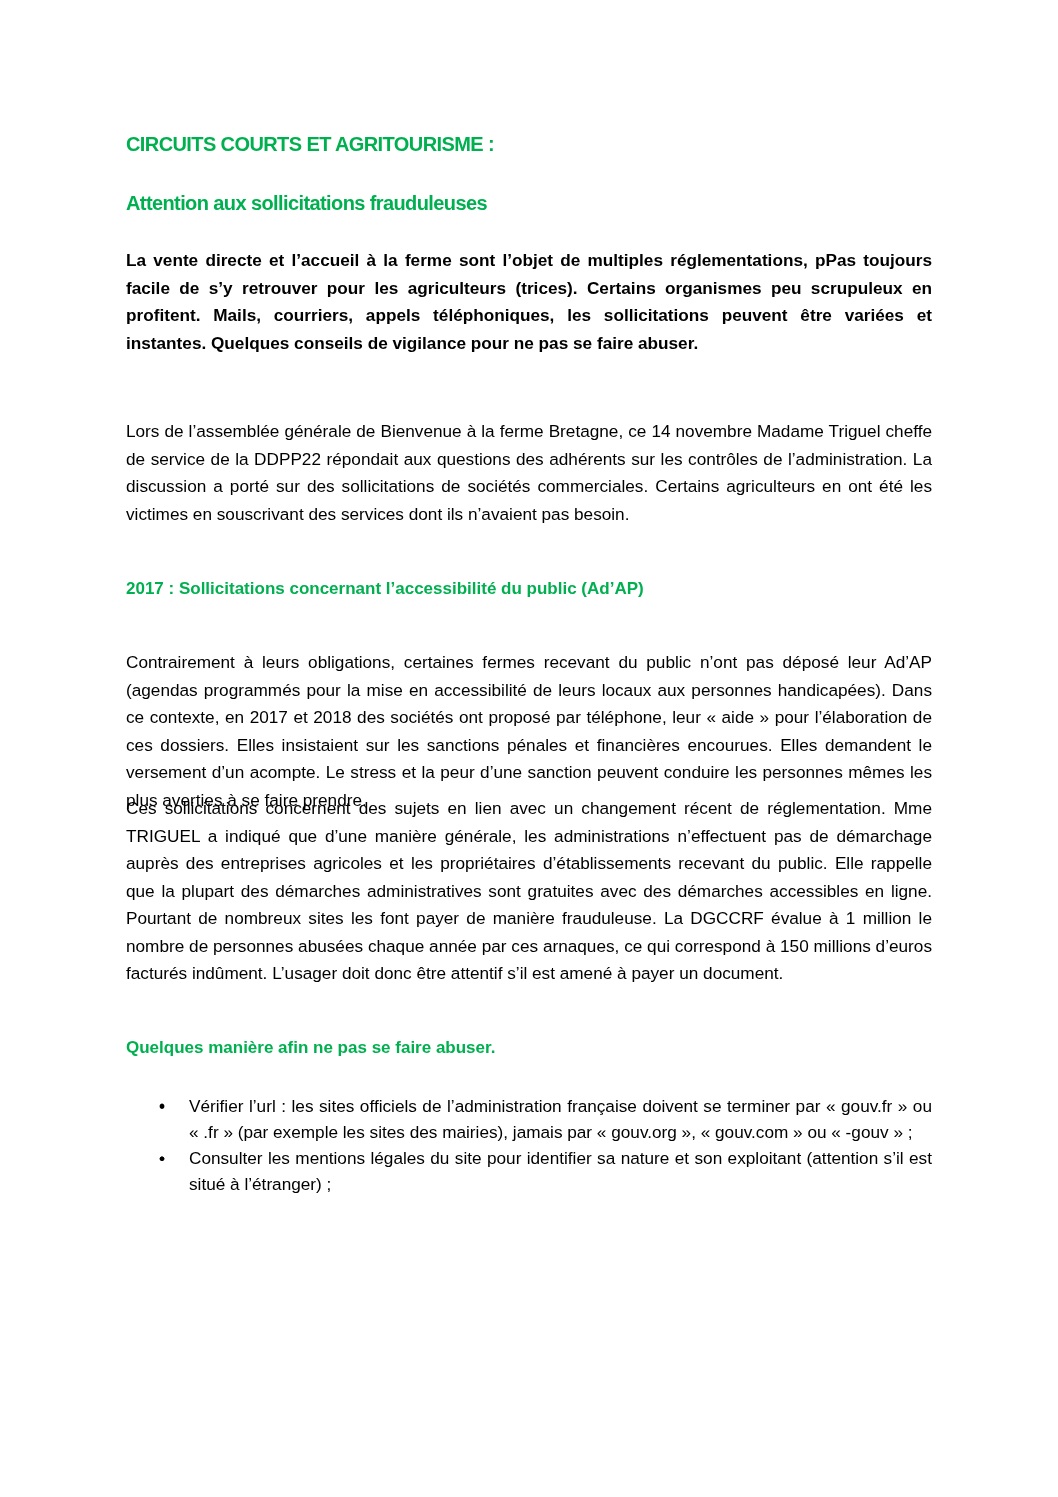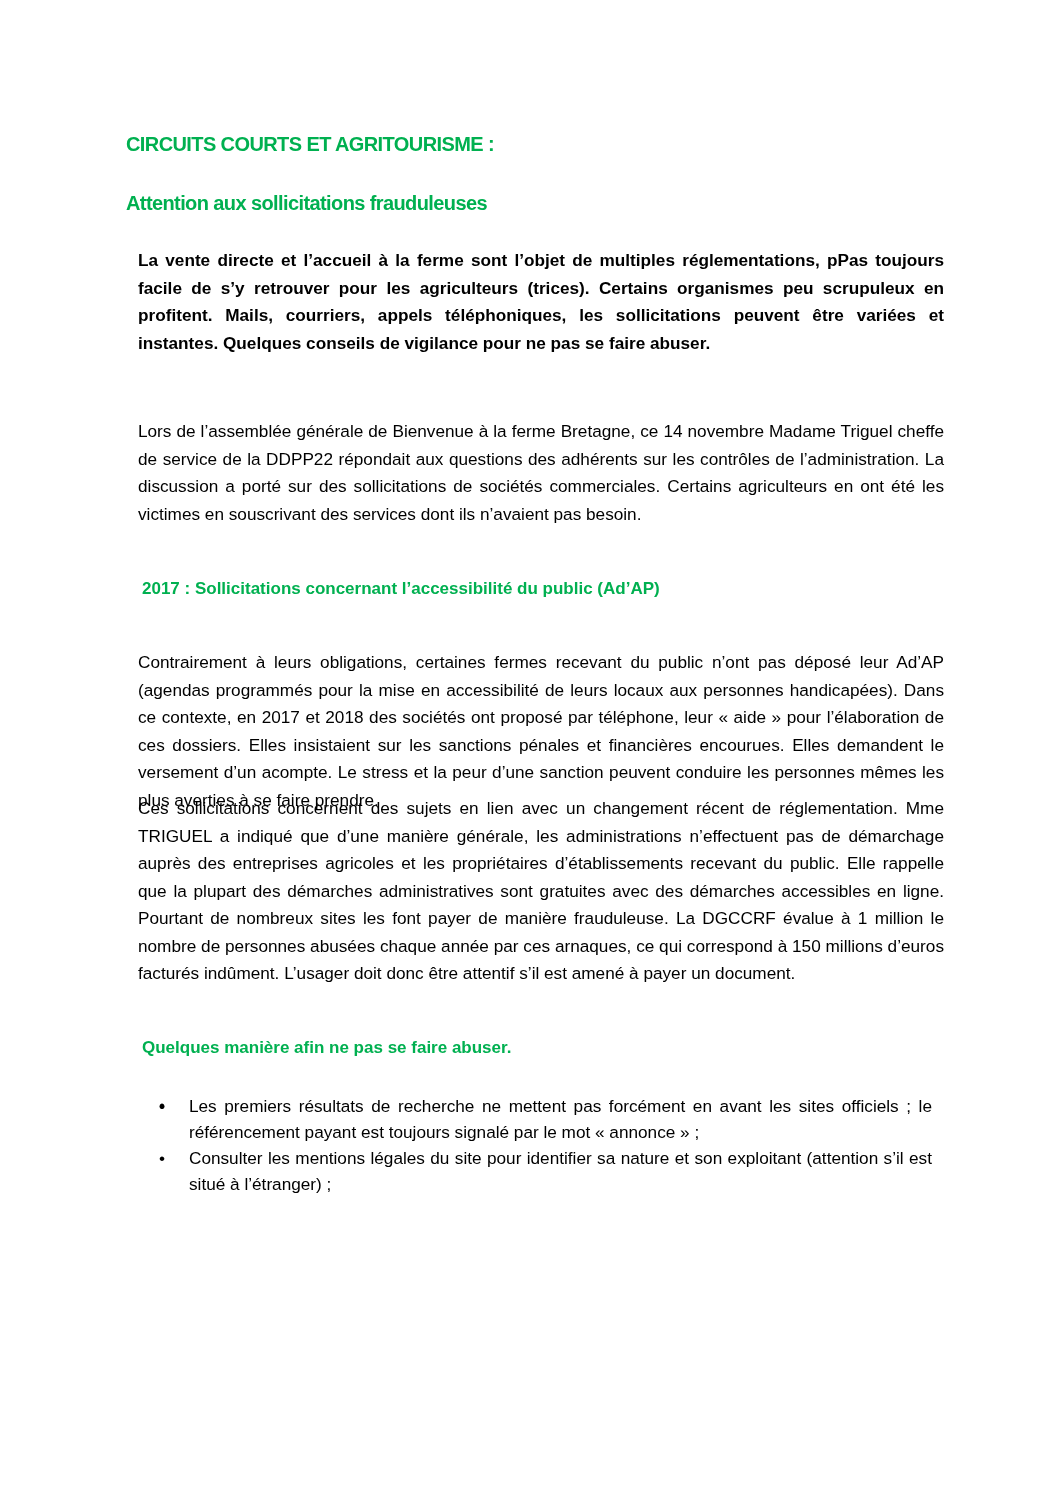--- a/index.html
+++ b/index.html
@@ -4,25 +4,25 @@
 <style>
   html, body { margin: 0; padding: 0; background: #ffffff; }
   body { width: 1058px; height: 1497px; position: relative; overflow: hidden;
          font-family: "Liberation Sans", sans-serif; color: #000; }
   .page { position: absolute; left: 126px; top: 0; width: 806px; }
   .title { position: absolute; left: 0; color: #00B050; font-weight: bold;
            font-size: 20px; letter-spacing: -0.6px; white-space: nowrap; }
   .t1 { top: 133px; }
   .t2 { top: 192px; }
   .para { position: absolute; left: 0; width: 806px; font-size: 17.2px;
-          line-height: 27.5px; text-align: justify; margin-left: 12px; }
+          line-height: 27.5px; text-align: justify; }
   .bold { font-weight: bold; }
   .lead { top: 247px; }
   .p1 { top: 418px; }
-  .h2 { position: absolute; left: 16px; color: #00B050; font-weight: bold;
+  .h2 { position: absolute; left: 0; color: #00B050; font-weight: bold;
         font-size: 17px; white-space: nowrap; }
   .h-a { top: 579px; }
   .p2 { top: 649px; }
   .p3 { top: 795px; }
   .h-b { top: 1038px; }
   ul.bullets { position: absolute; top: 1093px; left: 0; width: 806px;
                margin: 0; padding: 0; list-style: none; }
   ul.bullets li { position: relative; padding-left: 63px; font-size: 17.2px;
                   line-height: 25.5px; text-align: justify; margin-bottom: 1px; }
   ul.bullets li .dot { position: absolute; left: 33px; top: 0; }
@@ -45,23 +45,23 @@
   <div class="para p3">Ces sollicitations concernent des sujets en lien avec un changement récent de réglementation. Mme TRIGUEL a indiqué que d’une manière générale, les administrations n’effectuent pas de démarchage auprès des entreprises agricoles et les propriétaires d’établissements recevant du public.  Elle rappelle  que la plupart des démarches administratives sont gratuites avec des démarches accessibles en ligne. Pourtant de nombreux sites les font payer de manière frauduleuse. La DGCCRF évalue à 1 million le nombre de personnes abusées chaque année par ces arnaques, ce qui correspond à 150 millions d’euros facturés indûment. L’usager doit donc être attentif s’il est amené à payer un document.</div>
 
   <div class="h2 h-b">Quelques manière afin ne pas se faire abuser.</div>
 
   <ul class="bullets">
     <li>
       <span class="dot">•</span>
     </li>
     <li>
       <span class="dot">•</span>
+      <span>Vérifier l’url : les sites officiels de l’administration française doivent se terminer par « gouv.fr » ou « .fr » (par exemple les sites des mairies), jamais par « gouv.org », « gouv.com » ou « -gouv » ;</span>
     </li>
     <li>
       <span class="dot">•</span>
-      <span>Les premiers résultats de recherche ne mettent pas forcément en avant les sites officiels ; le référencement payant est toujours signalé par le mot « annonce » ;</span>
     </li>
     <li>
       <span class="dot">•</span>
       <span>Consulter les mentions légales du site pour identifier sa nature et son exploitant (attention s’il est situé à l’étranger) ;</span>
     </li>
   </ul>
 </div>
 
 </body></html>

